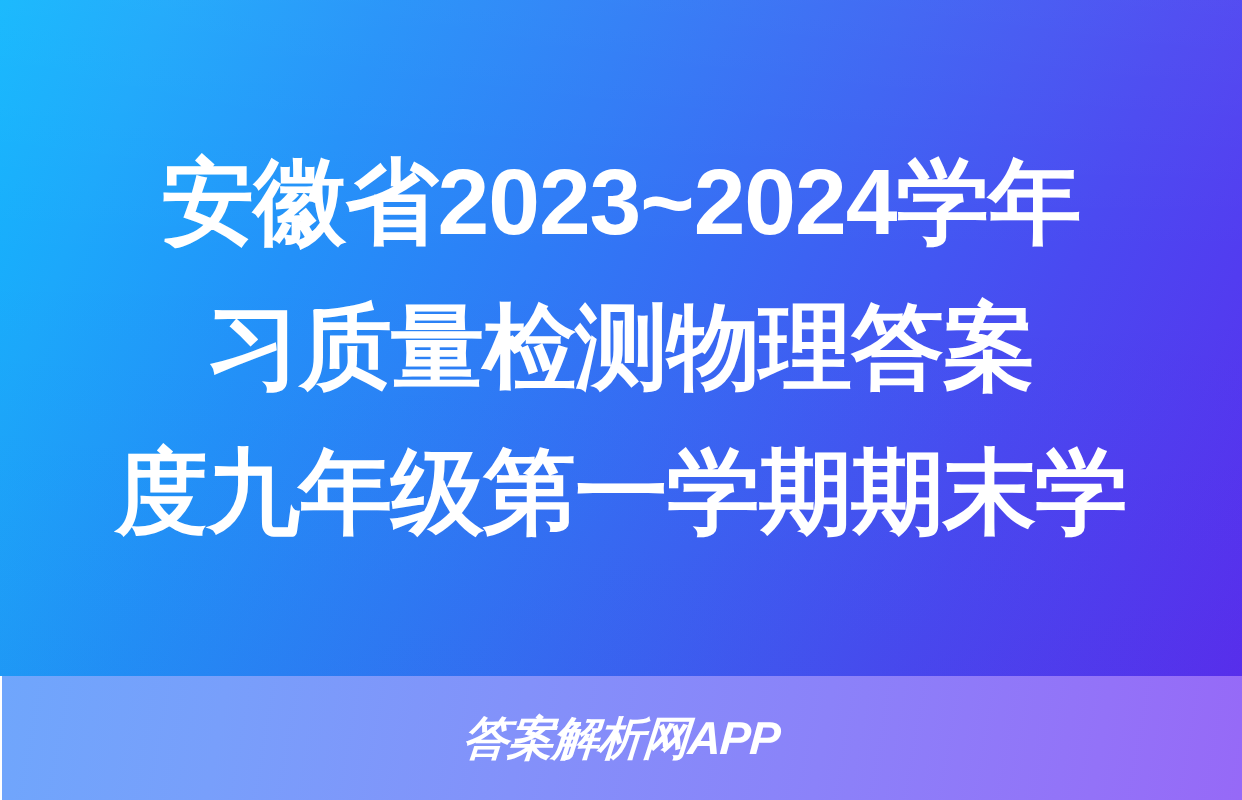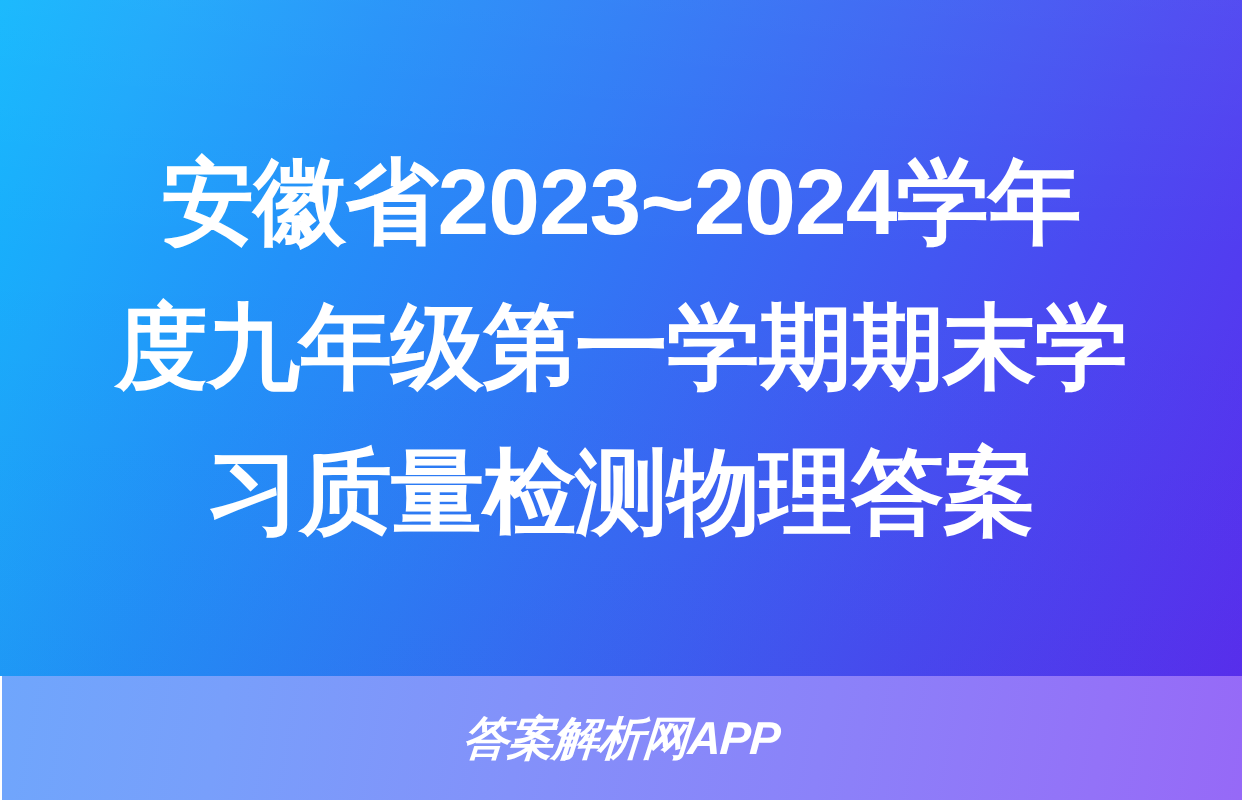--- a/index.html
+++ b/index.html
@@ -123,22 +123,22 @@
 
 <div class="poster">
 
   <div class="stage">
     <div class="stage-shade"></div>
   </div>
 
   <div class="title-wrap">
     <div class="title">
       <div>安徽省2023~2024学年</div>
+      <div>习质量检测物理答案</div>
       <div>度九年级第一学期期末学</div>
-      <div>习质量检测物理答案</div>
     </div>
   </div>
 
   <div class="footer">
     <div class="footer-edge"></div>
     <div class="footer-text">答案解析网APP</div>
   </div>
 
 </div>
 

